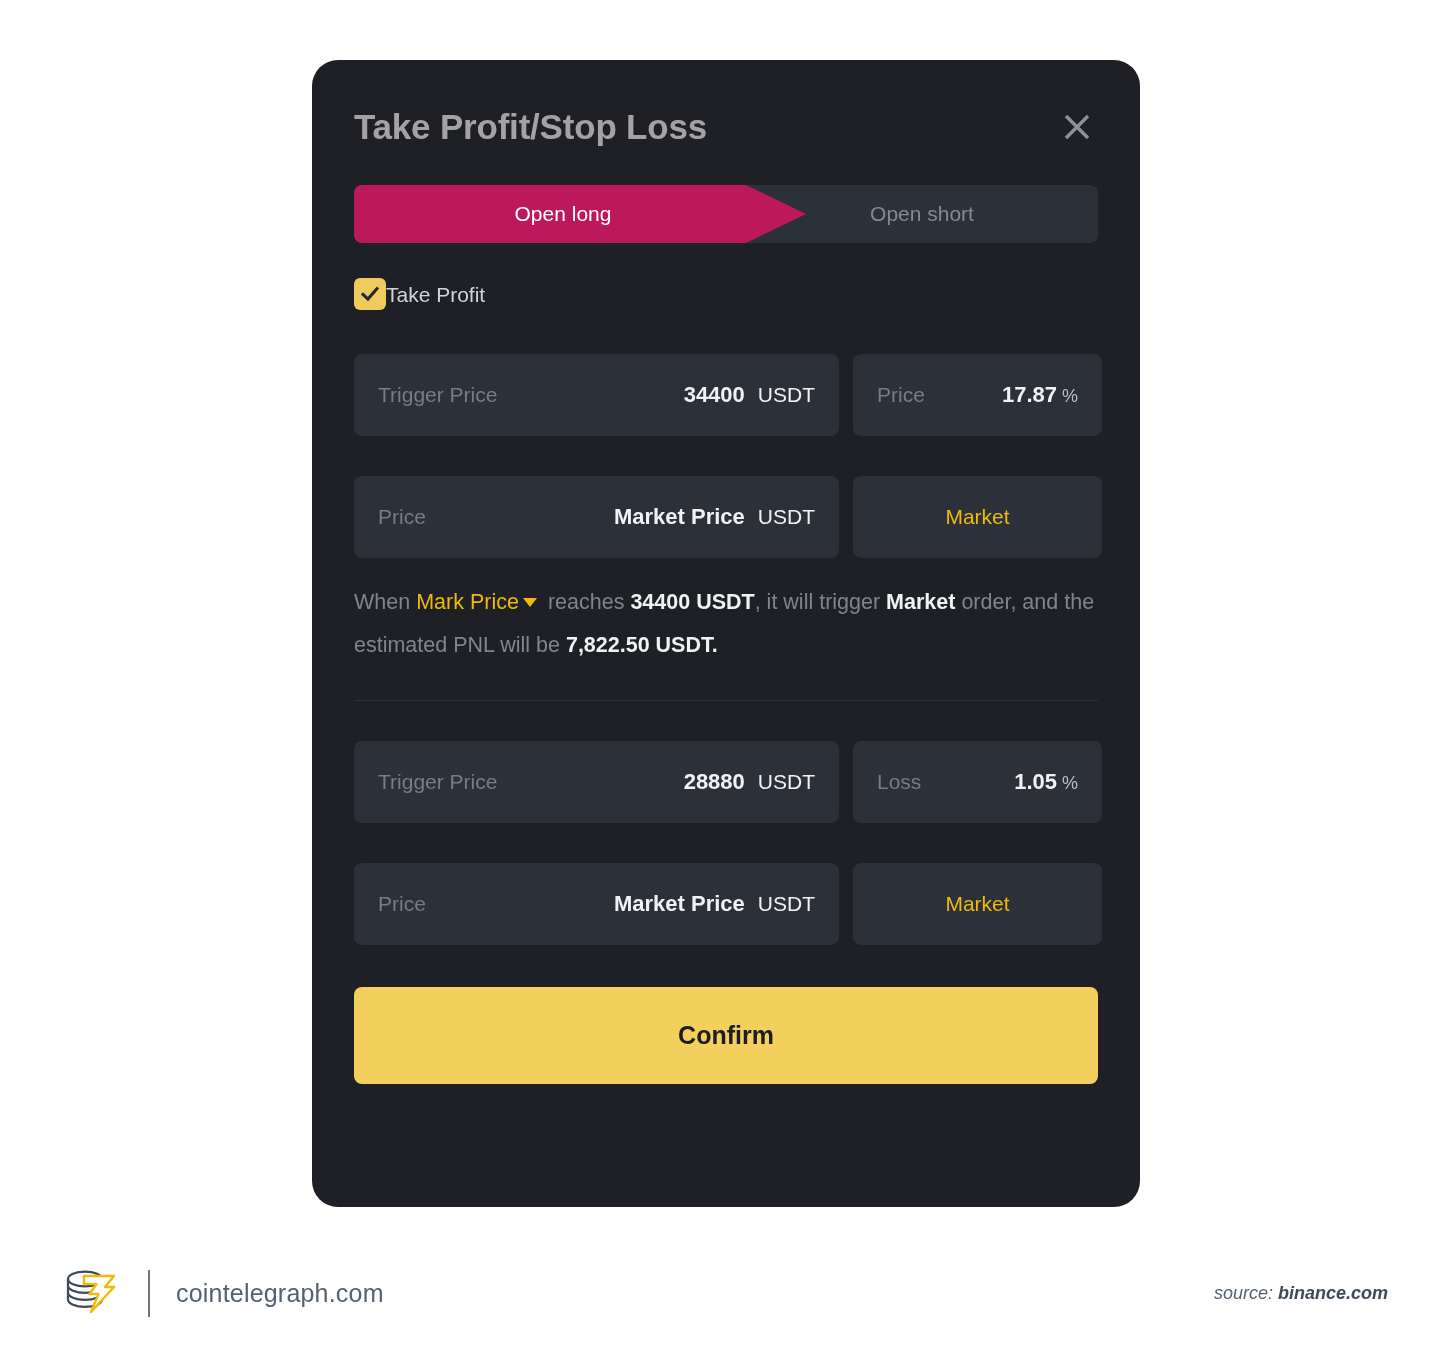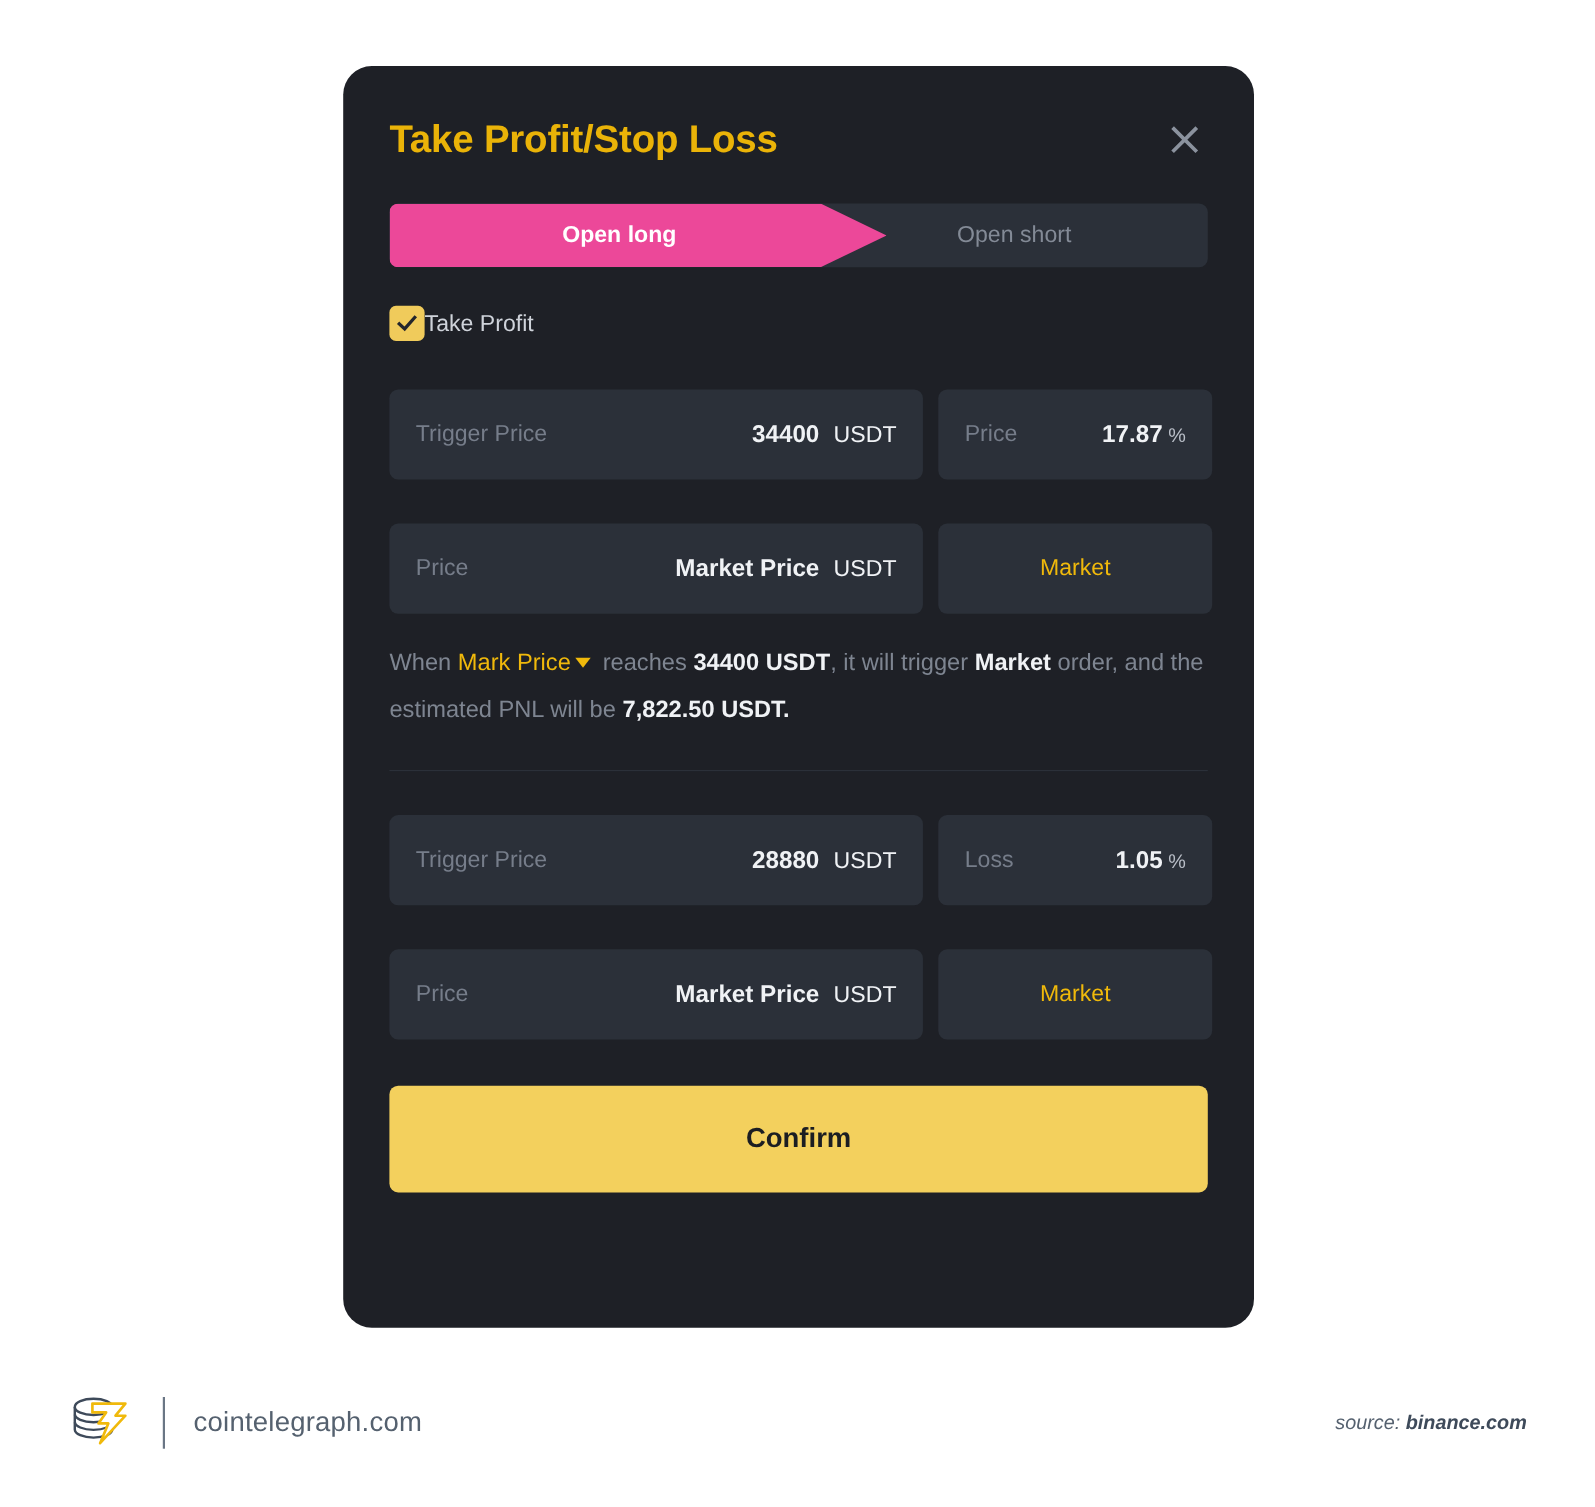--- a/index.html
+++ b/index.html
@@ -34,21 +34,21 @@
     display: flex;
     align-items: center;
     justify-content: space-between;
     height: 125px;
     padding-top: 8px;
     box-sizing: border-box;
   }
   .modal-title {
     font-size: 35px;
     font-weight: bold;
-    color: #eab308;
+    color: #a3a3a3;
     letter-spacing: -0.2px;
     line-height: 1;
   }
   .close-btn {
     width: 42px;
     height: 42px;
     display: flex;
     align-items: center;
     justify-content: center;
     cursor: pointer;
@@ -76,23 +76,23 @@
     justify-content: center;
     font-size: 21px;
     cursor: pointer;
     box-sizing: border-box;
     user-select: none;
   }
   .tab-long {
     left: 0;
     width: 452px;
     color: #ffffff;
-    font-weight: bold;
+    font-weight: normal;
     padding-right: 34px;
-    background: #ec4899;
+    background: #be185d;
     clip-path: polygon(0 0, 392px 0, 452px 50%, 392px 100%, 0 100%);
     z-index: 2;
   }
   .tab-short {
     left: 392px;
     right: 0;
     width: 352px;
     color: #838a96;
     font-weight: normal;
     z-index: 1;

